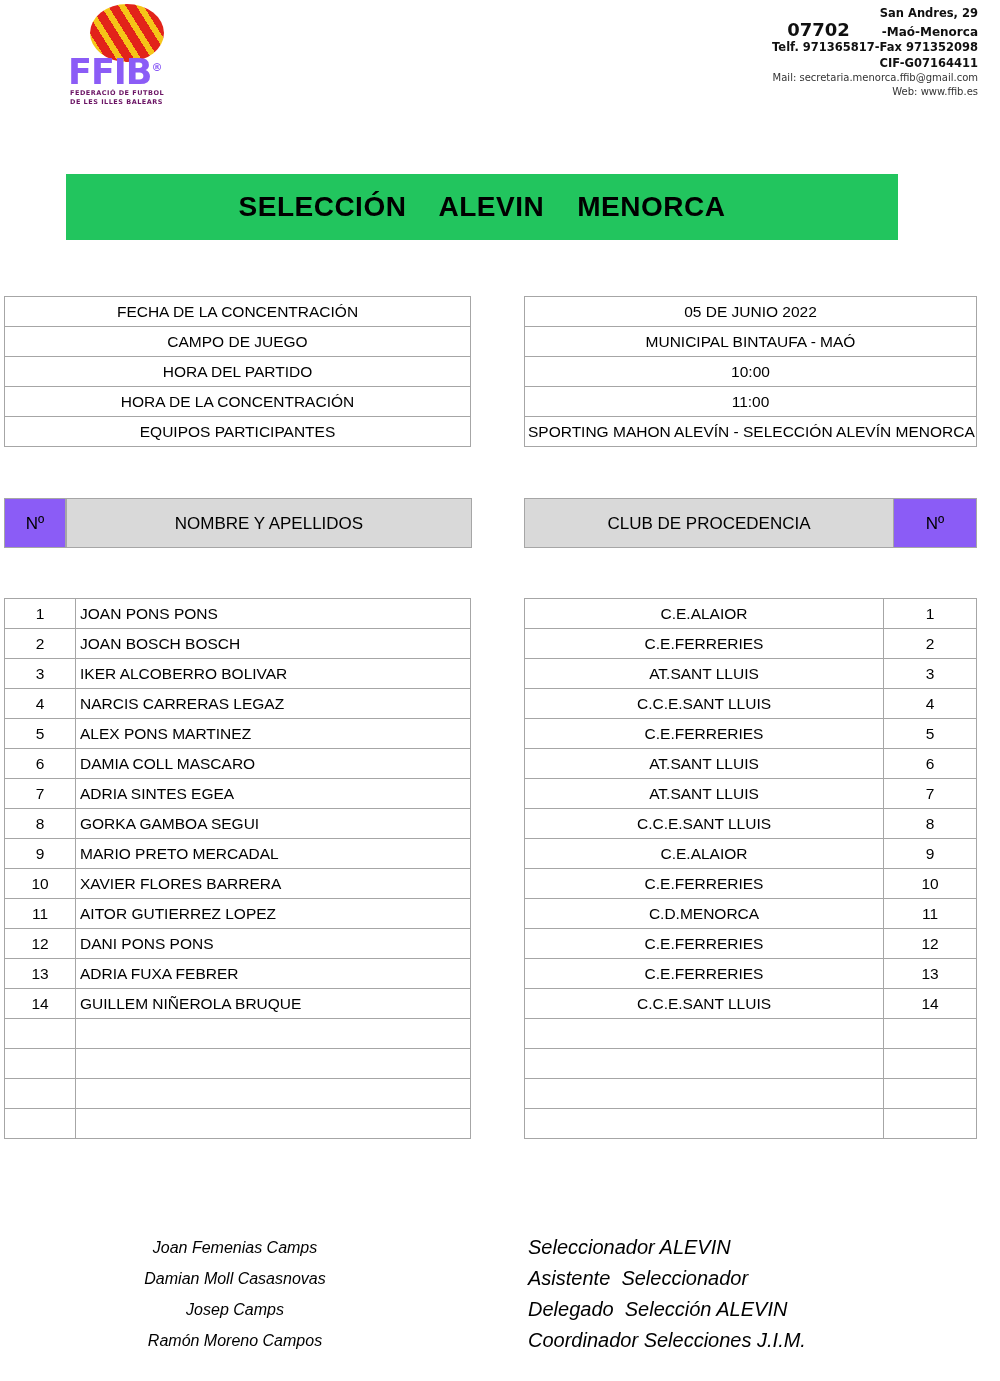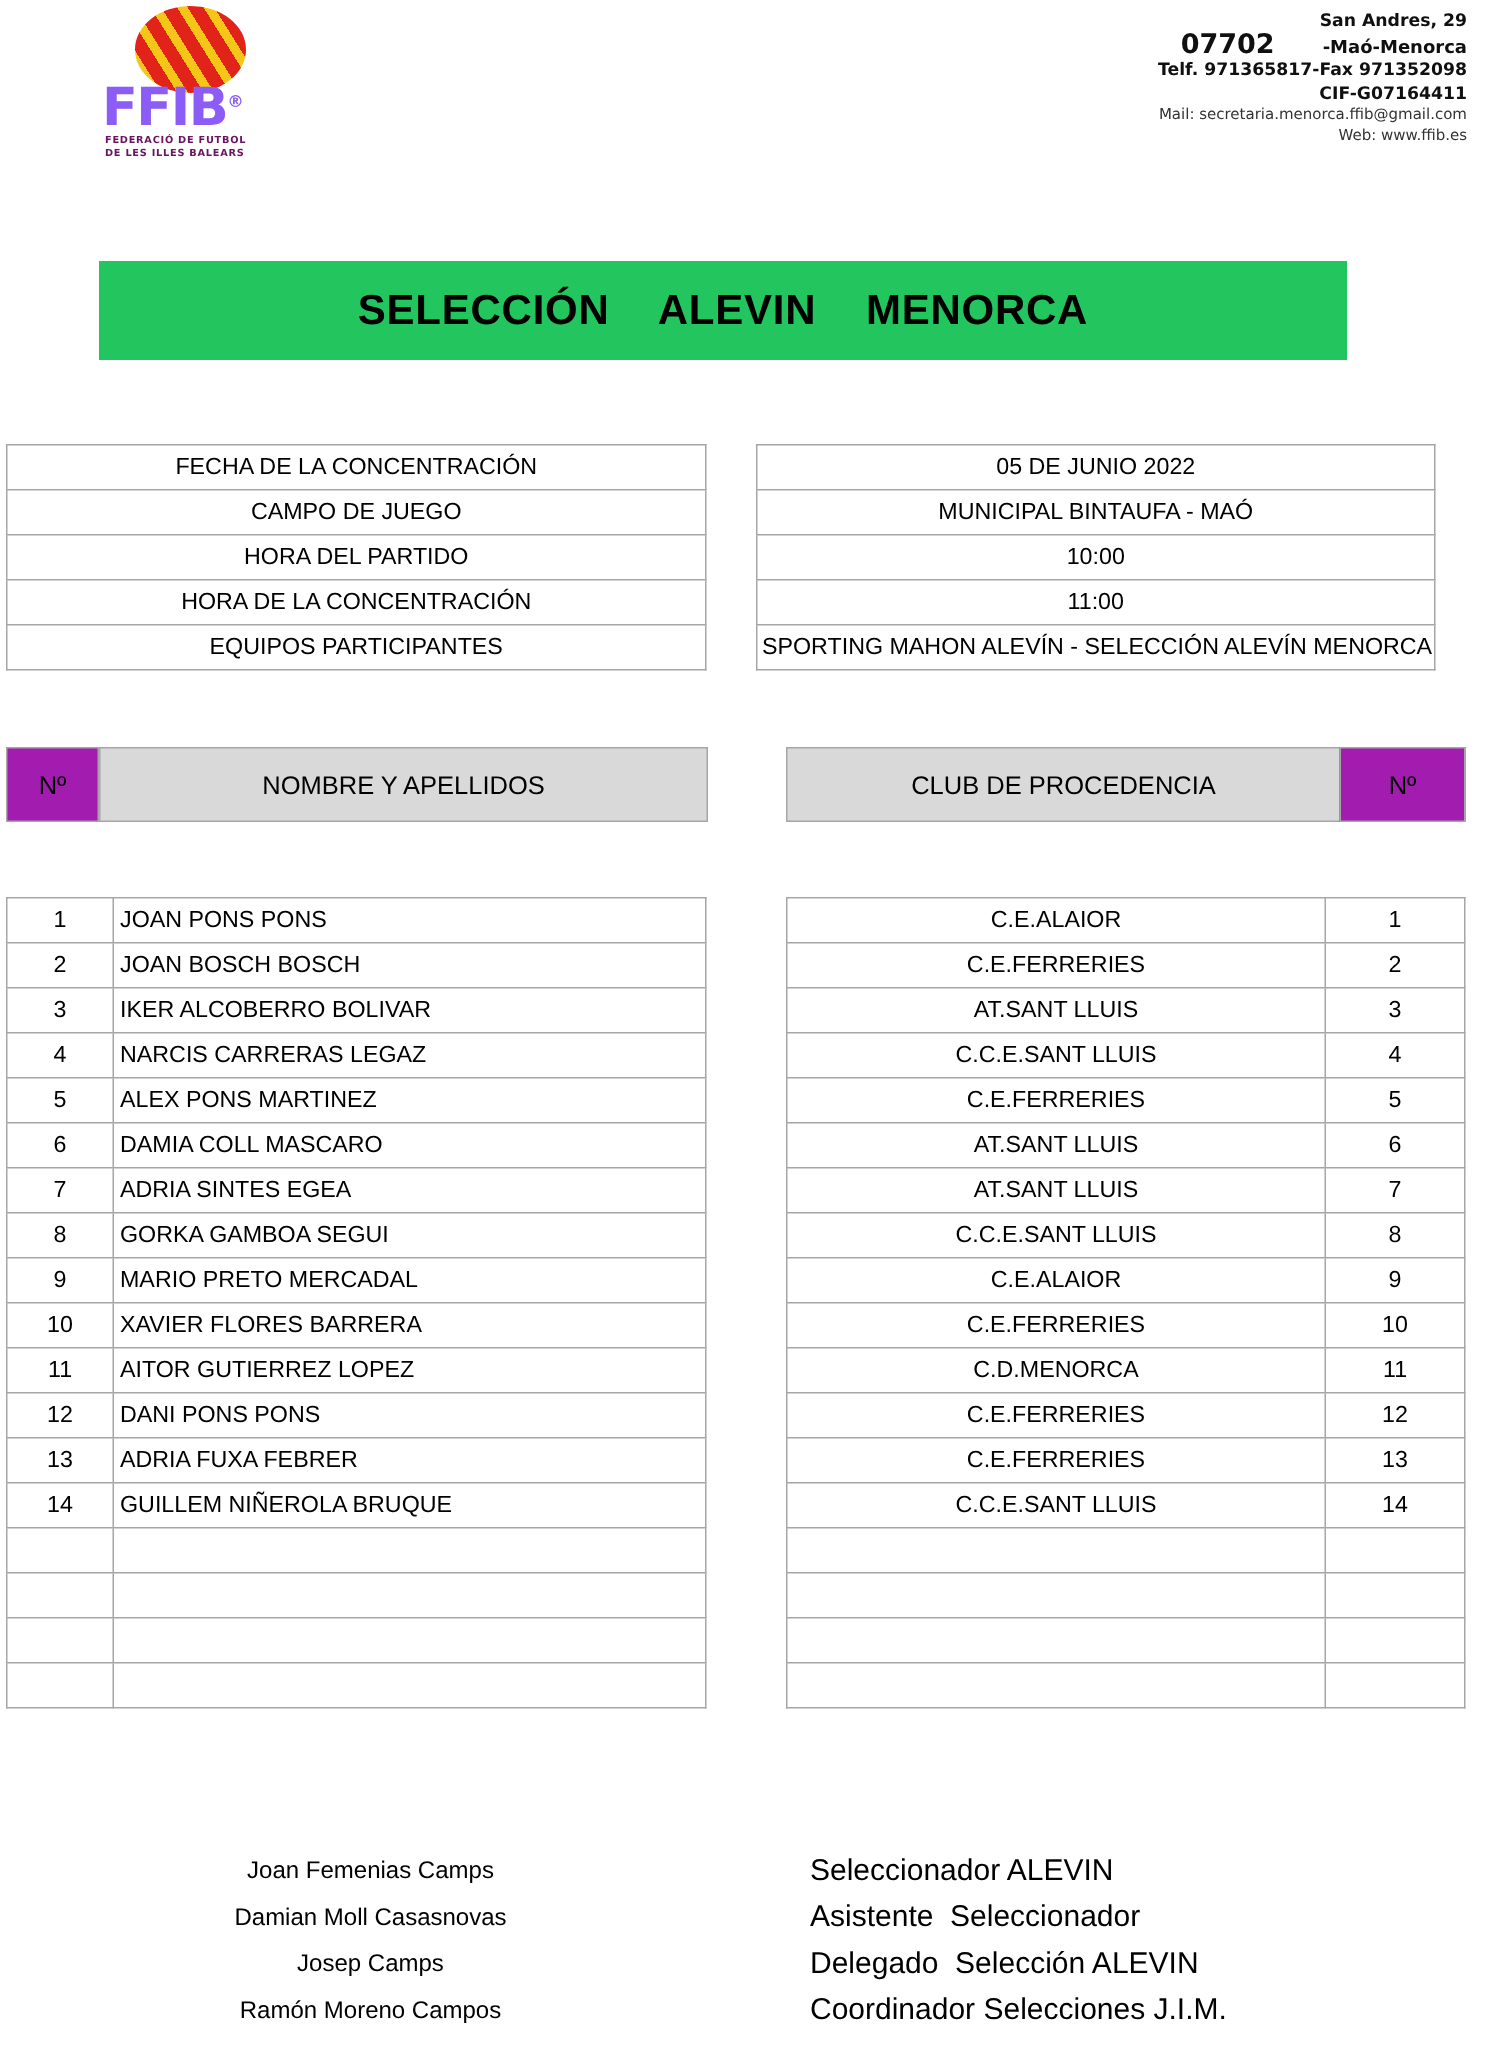--- a/index.html
+++ b/index.html
@@ -123,21 +123,21 @@
     height: 155px;
   }
   .info-left {
     position: absolute;
     left: 4px;
     top: 0;
     width: 467px;
   }
   .info-right {
     position: absolute;
-    left: 504px;
+    left: 524px;
     top: 0;
     width: 453px;
   }
   table.grid {
     border-collapse: collapse;
     width: 100%;
     table-layout: fixed;
   }
   table.grid td {
     border: 1px solid #a6a6a6;
@@ -160,21 +160,21 @@
     height: 52px;
   }
   .ch-cell {
     position: absolute;
     border: 1px solid #a6a6a6;
     height: 50px;
     line-height: 50px;
     text-align: center;
     font-size: 17px;
     box-sizing: border-box;
-    background: #a21caf;
+    background: #8b5cf6;
   }
   .ch-cell.gray { background: #d9d9d9; }
   .ch-no-left   { left: 4px;   width: 62px; }
   .ch-name      { left: 66px;  width: 406px; }
   .ch-club      { left: 524px; width: 370px; }
   .ch-no-right  { left: 893px; width: 84px; }
 
   
   .roster {
     position: absolute;
@@ -210,22 +210,23 @@
   }
   td.num      { width: 62px;  text-align: center; }
   td.pname    { text-align: left; padding-left: 6px; }
   td.club     { text-align: center; }
   td.numr     { width: 84px;  text-align: center; }
 
   
   .staff {
     position: absolute;
     top: 1232px;
-    left: 12px;
+    left: 0;
     width: 824px;
+    font-style: italic;
   }
   .staff-row {
     position: relative;
     height: 31px;
     line-height: 31px;
   }
   .staff-name {
     position: absolute;
     left: 110px;
     width: 250px;

